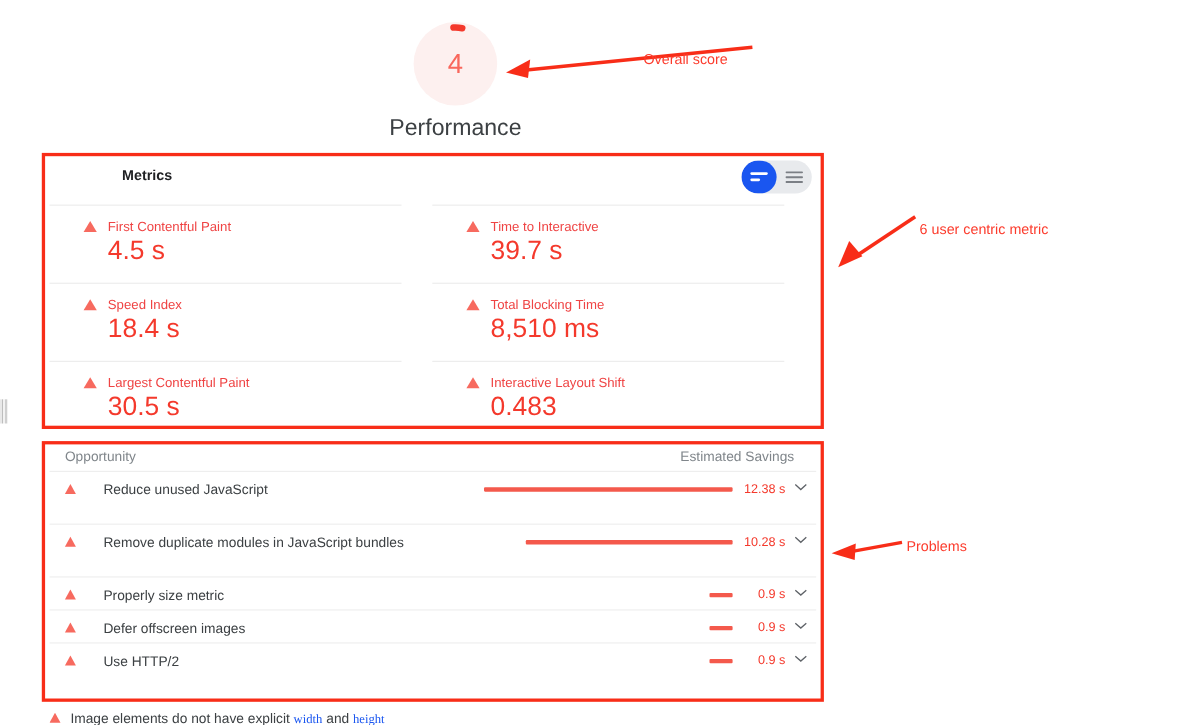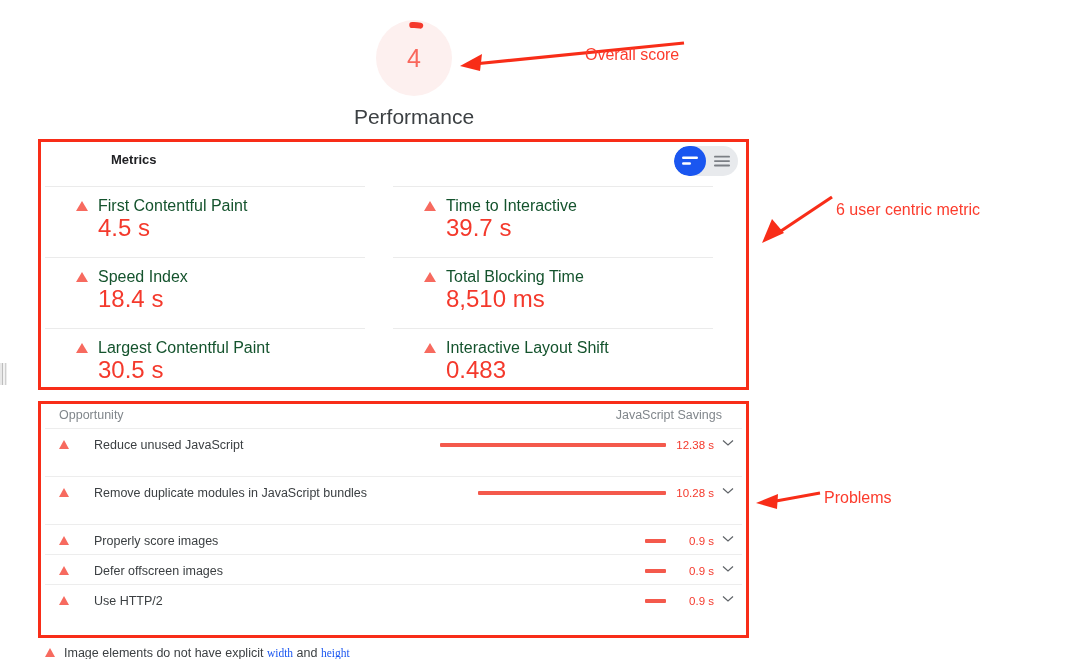--- a/index.html
+++ b/index.html
@@ -75,21 +75,21 @@
     border: 3px solid #f82d18;
     box-sizing: border-box;
     pointer-events: none;
   }
   #anno-box-metrics { left: 38px; top: 139px; width: 711px; height: 251px; }
   #anno-box-opps    { left: 38px; top: 401px; width: 711px; height: 237px; }
 
   .anno-label {
     position: absolute;
     color: #fc3b2c;
-    font-size: 16px;
+    font-size: 13px;
     font-family: "Liberation Sans", sans-serif;
     white-space: nowrap;
   }
   #anno-label-score    { left: 585px; top: 46px; }
   #anno-label-metrics  { left: 836px; top: 201px; text-align: center; }
   #anno-label-problems { left: 824px; top: 489px; text-align: right; }
 
   .anno-arrow { position: absolute; }
   #anno-arrow-score    { left: 452px; top: 38px;  width: 240px; height: 40px; }
   #anno-arrow-metrics  { left: 756px; top: 193px; width: 80px;  height: 52px; }
@@ -157,22 +157,22 @@
   .tri {
     width: 0; height: 0;
     border-left: 6px solid transparent;
     border-right: 6px solid transparent;
     border-bottom: 10px solid #f76a5f;
     margin-top: 2px;
     margin-right: 10px;
     flex: 0 0 auto;
   }
   .metric-label {
-    font-size: 16px;
-    color: #14532d;
+    font-size: 12px;
+    color: #ef4444;
     line-height: 14px;
   }
   .metric-value {
     font-size: 24px;
     color: #f4392c;
     margin-left: 22px;
     margin-top: 1px;
     line-height: 28px;
     font-family: "Liberation Sans", sans-serif;
   }
@@ -367,21 +367,21 @@
         <div class="metric-value">0.483</div>
       </div>
 
     </div>
   </div>
 </div>
 
 <div id="opps-card">
   <div id="opps-head">
     <span>Opportunity</span>
-    <span>JavaScript Savings</span>
+    <span>Estimated Savings</span>
   </div>
 
   <div class="opp-row tall">
     <span class="tri-sm"></span>
     <span class="opp-name">Reduce unused JavaScript</span>
     <span class="opp-right">
       <span class="opp-bar-wrap">
         <span class="opp-bar" style="width:96%"></span>
       </span>
       <span class="opp-savings">12.38 s</span>
@@ -404,21 +404,21 @@
       <span class="opp-chevron">
         <svg width="12" height="8" viewBox="0 0 12 8">
           <path d="M1 1.5 L6 6 L11 1.5" fill="none" stroke="#5f6368" stroke-width="1.2"></path>
         </svg>
       </span>
     </span>
   </div>
 
   <div class="opp-row short">
     <span class="tri-sm"></span>
-    <span class="opp-name">Properly score images</span>
+    <span class="opp-name">Properly size metric</span>
     <span class="opp-right">
       <span class="opp-bar-wrap">
         <span class="opp-bar" style="width:9%"></span>
       </span>
       <span class="opp-savings">0.9 s</span>
       <span class="opp-chevron">
         <svg width="12" height="8" viewBox="0 0 12 8">
           <path d="M1 1.5 L6 6 L11 1.5" fill="none" stroke="#5f6368" stroke-width="1.2"></path>
         </svg>
       </span>

